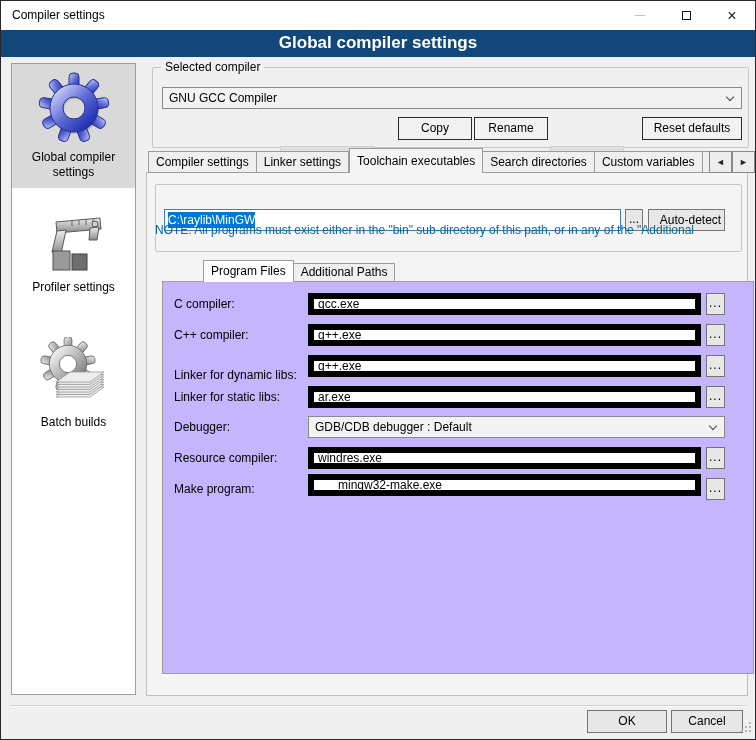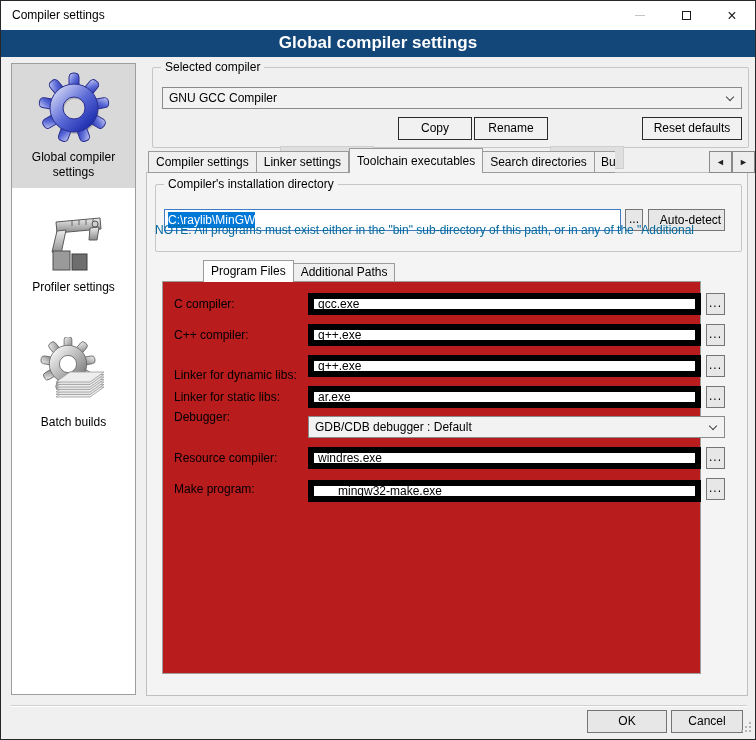--- a/index.html
+++ b/index.html
@@ -46,21 +46,21 @@
   .page .legend{background:#F4F4F4;}
   .inst-group{left:8px;top:11px;width:587px;height:68px;}
   .pathbox{position:absolute;left:8px;top:24px;width:457px;height:22px;background:#FFFFFF;border:1px solid #3E7DC4;line-height:20px;padding-left:3px;white-space:nowrap;overflow:hidden;}
   .pathsel{background:#0078D7;color:#FFFFFF;padding:1px 0;}
   .note{position:absolute;left:8px;top:50px;width:576px;color:#0369a1;white-space:nowrap;overflow:hidden;}
   
   .tabs2{position:absolute;left:15px;top:87px;height:22px;display:flex;align-items:flex-end;z-index:3;white-space:nowrap;padding-left:41px;}
   .tab2{height:19px;line-height:17px;padding:0 7px;background:#EFEFEF;border:1px solid #9B9B9B;border-left-width:0;}
   .tab2.first{border-left-width:1px;}
   .tab2.active{height:22px;line-height:21px;background:#FDFDFD;border-left-width:1px;border-bottom:none;z-index:4;}
-  .page2{position:absolute;left:15px;top:108px;width:539px;height:393px;background:#b91c1c;border:1px solid #9E9E9E;z-index:2;}
+  .page2{position:absolute;left:15px;top:108px;width:592px;height:393px;background:#c4b5fd;border:1px solid #9E9E9E;z-index:2;}
   
   .rlabel{position:absolute;left:11px;height:22px;line-height:22px;}
   .field{position:absolute;left:145px;width:393px;height:22px;background:#FFFFFF;border:6px solid #000000;
          font-family:"Liberation Sans",sans-serif;font-size:12px;padding:0 4px;color:#000;}
   .mini{left:543px;width:19px;height:22px;line-height:18px;letter-spacing:1px;}
   .rowsel{left:145px;width:417px;}
   
   .hr{position:absolute;left:10px;top:704px;width:736px;height:2px;border-top:1px solid #D0D0D0;border-bottom:1px solid #FDFDFD;}
   .ok{left:586px;top:709px;width:80px;}
   .cancel{left:670px;top:709px;width:72px;}
@@ -197,29 +197,29 @@
     <div class="btn" style="left:321px;top:49px;width:74px;">Rename</div>
     <div class="btn disabled" style="left:397px;top:49px;width:74px;">MinGW</div>
     <div class="btn" style="left:489px;top:49px;width:100px;">Reset defaults</div>
   </div>
 
   <div class="tabs">
     <div class="tab first">Compiler settings</div>
     <div class="tab">Linker settings</div>
     <div class="tab active">Toolchain executables</div>
     <div class="tab">Search directories</div>
+    <div class="tab">Custom variables</div>
     <div class="tab build">Build</div>
   </div>
   <div class="btn2 tabarrow" style="left:708px;top:150px;"><span>◄</span></div>
   <div class="btn2 tabarrow" style="left:731px;top:150px;"><span>►</span></div>
 
   <div class="page">
 
     <div class="groupbox inst-group" style="position:absolute;">
-      <span class="legend">Compiler's installation directory</span>
       <div class="pathbox">
         <span class="pathsel">C:\raylib\MinGW</span>
       </div>
       <div class="btn2" style="left:469px;top:24px;width:18px;height:22px;line-height:18px;">...</div>
       <div class="btn2" style="left:492px;top:24px;width:77px;height:22px;line-height:20px;padding-left:8px;">Auto-detect</div>
     </div>
     <div class="note">NOTE: All programs must exist either in the "bin" sub-directory of this path, or in any of the "Additional</div>
 
     <div class="tabs2">
       <div class="tab2 first active">Program Files</div>
@@ -236,32 +236,32 @@
       <div class="btn2 mini" style="top:42px;">...</div>
 
       <span class="rlabel" style="top:82px;text-align:center;">Linker for dynamic libs:</span>
       <input class="field" style="top: 73px;" value="g++.exe">
       <div class="btn2 mini" style="top:73px;">...</div>
 
       <span class="rlabel" style="top:104px;">Linker for static libs:</span>
       <input class="field" style="top: 104px;" value="ar.exe">
       <div class="btn2 mini" style="top:104px;">...</div>
 
-      <span class="rlabel" style="top:124px;">Debugger:</span>
+      <span class="rlabel" style="top:134px;">Debugger:</span>
       <div class="combo rowsel" style="top:134px;">
         <span>GDB/CDB debugger : Default</span>
         <span class="chev"></span>
       </div>
 
       <span class="rlabel" style="top:165px;">Resource compiler:</span>
       <input class="field" style="top: 165px;" value="windres.exe">
       <div class="btn2 mini" style="top:165px;">...</div>
 
       <span class="rlabel" style="top:196px;">Make program:</span>
-      <input class="field" style="top: 198px; padding-left: 24px;" value="mingw32-make.exe">
+      <input class="field" style="top: 192px; padding-left: 24px;" value="mingw32-make.exe">
       <div class="btn2 mini" style="top:196px;">...</div>
     </div>
   </div>
 
   <div class="hr"></div>
   <div class="btn2 ok">OK</div>
   <div class="btn2 cancel">Cancel</div>
   <span class="grip">
     <svg width="11" height="11" viewBox="0 0 11 11">
       <g fill="#B5B5B5">

